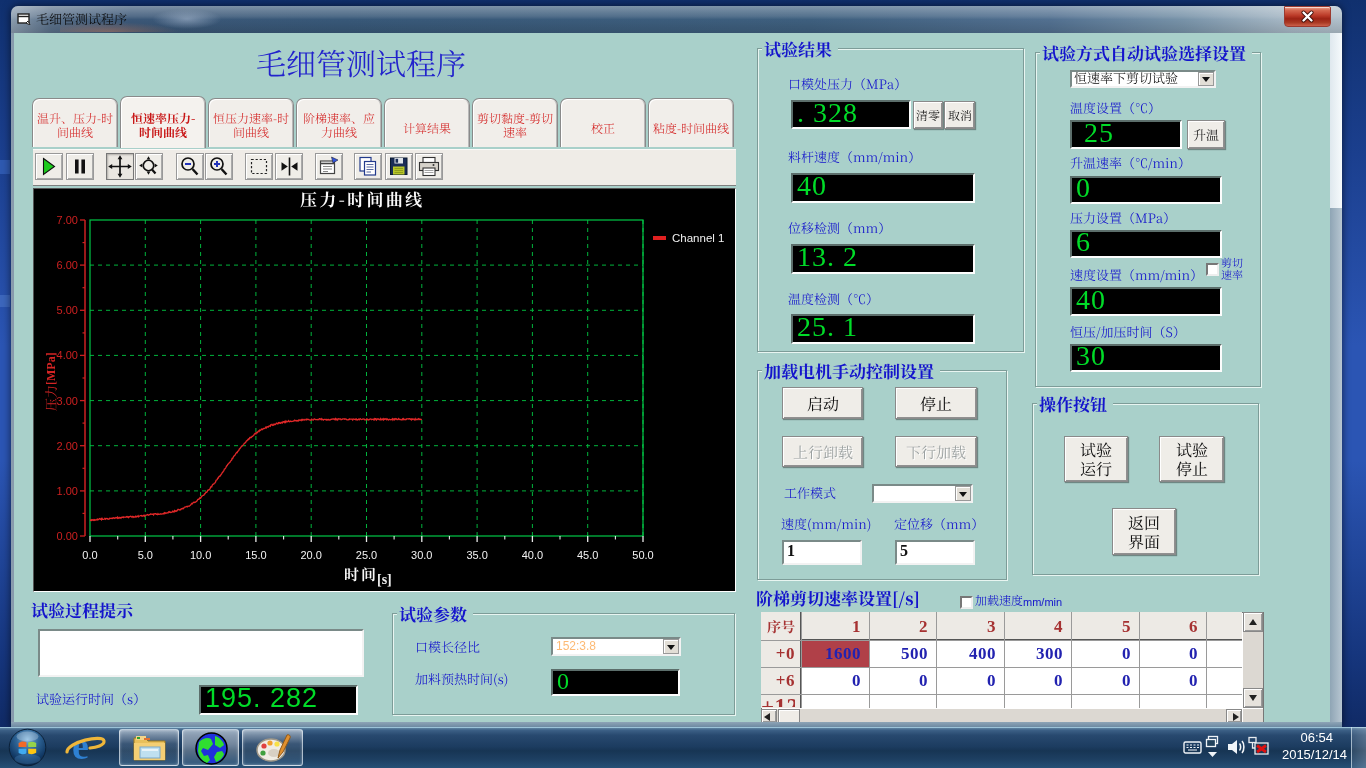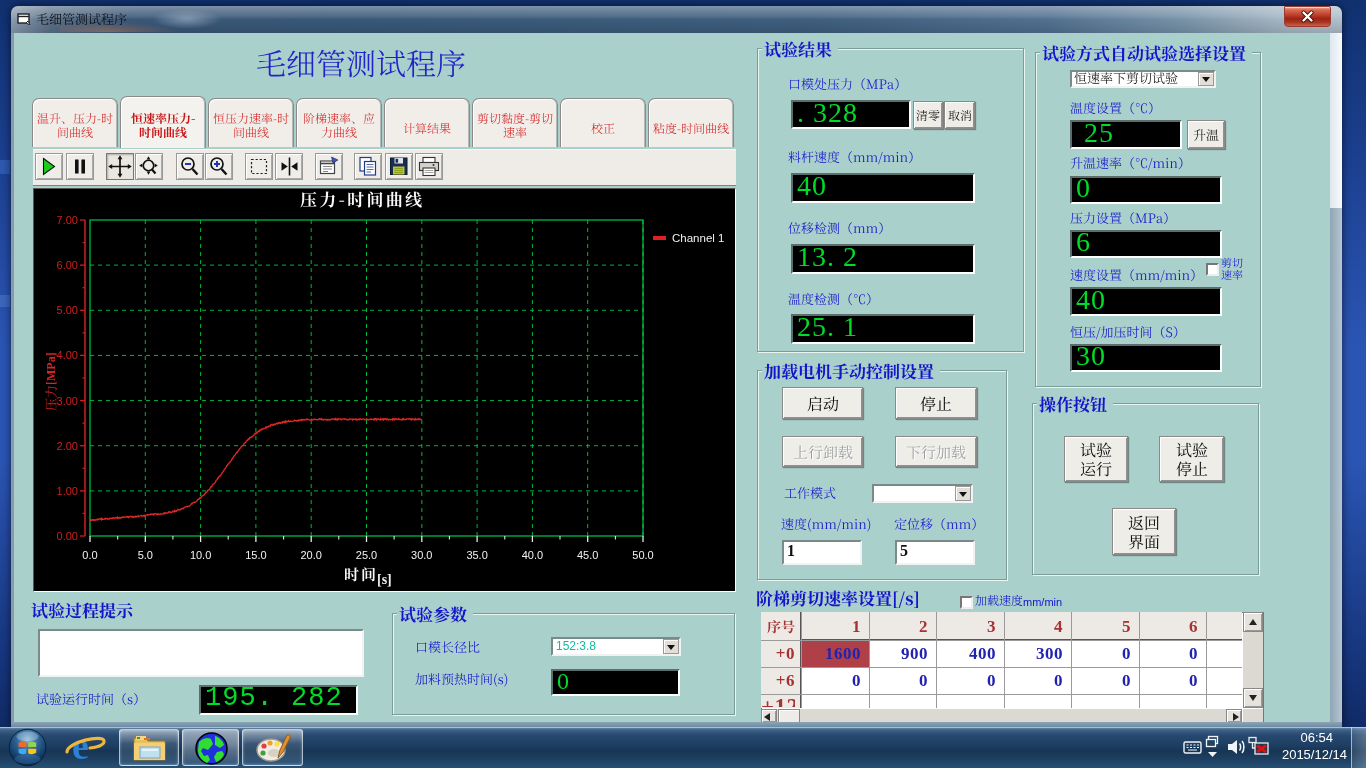--- a/index.html
+++ b/index.html
@@ -990,21 +990,21 @@
         <use href="#g125" x="3000"></use>
         <use href="#g13" x="4000"></use>
         <use href="#g14" x="5000"></use>
         <use href="#g53" x="6000"></use>
         <use href="#g126" x="7000"></use>
         <use href="#g57" x="7469"></use>
       </g>
     </svg>
   </div>
 <div style="position:absolute;left:199px;top:685px;width:159px;height:30px;background:#000;border:2px solid;border-color:#5c6e6b #fdfdfd #fdfdfd #5c6e6b;"></div>
-<div style="position:absolute;left:205px;top:684.88px;font-family:Liberation Mono, monospace;font-size:27px;color:#00dc28;letter-spacing:1px;line-height:27px;">195. 282</div>
+<div style="position:absolute;left:205px;top:684.88px;font-family:Liberation Sans, sans-serif;font-size:27px;color:#00dc28;letter-spacing:1px;line-height:27px;">195. 282</div>
 <div style="position:absolute;left:392px;top:613px;width:343px;height:102px;border:1px solid #7d9c98;box-shadow:1px 1px 0 #e8f5f1,inset 1px 1px 0 #e8f5f1;"></div>
 <div style="position:absolute;left:397px;top:604px;width:76.0px;height:18px;background:#a9d0ca;"></div>
 <div style="position:absolute;left:399px;top:604.5px;">
     <svg width="68" height="21" viewBox="0 0 68 21" fill="#1414cc">
       <g transform="translate(0,16) scale(0.017,-0.017)">
         <use href="#g46" x="0"></use>
         <use href="#g47" x="1000"></use>
         <use href="#g127" x="2000"></use>
         <use href="#g128" x="3000"></use>
       </g>
@@ -1015,21 +1015,21 @@
       <g transform="translate(0,12) scale(0.013,-0.013)">
         <use href="#g50" x="0"></use>
         <use href="#g51" x="1000"></use>
         <use href="#g129" x="2000"></use>
         <use href="#g130" x="3000"></use>
         <use href="#g131" x="4000"></use>
       </g>
     </svg>
   </div>
 <div style="position:absolute;left:551px;top:637px;width:130px;height:19px;background:#fff;border:2px solid;border-color:#7a8a88 #f2f2f2 #f2f2f2 #7a8a88;"></div>
-<div style="position:absolute;left:556px;top:639px;font-family:'Liberation Sans',sans-serif;font-size:12px;color:#14b8a6;">152:3.8</div>
+<div style="position:absolute;left:556px;top:639px;font-family:'Liberation Sans',sans-serif;font-size:12px;color:#fdba74;">152:3.8</div>
 <div style="position:absolute;left:663px;top:639px;width:16px;height:15px;background:#e2ded6;border:1px solid #999;box-shadow:inset 1px 1px 0 #fff;"></div>
 <div style="position:absolute;left:667px;top:644.5px;width:0;height:0;border-left:4px solid transparent;border-right:4px solid transparent;border-top:5px solid #111;"></div>
 <div style="position:absolute;left:415px;top:672px;">
     <svg width="93" height="16" viewBox="0 0 93 16" fill="#1414cc">
       <g transform="translate(0,12) scale(0.013,-0.013)">
         <use href="#g84" x="0"></use>
         <use href="#g62" x="1000"></use>
         <use href="#g132" x="2000"></use>
         <use href="#g133" x="3000"></use>
         <use href="#g13" x="4000"></use>
@@ -1098,21 +1098,21 @@
     </svg>
   </div>
 <div style="position:absolute;left:801px;top:617px;width:60px;text-align:right;font-family:'Liberation Serif',serif;font-weight:bold;font-size:17px;letter-spacing:.5px;color:#a63232;">1</div>
 <div style="position:absolute;left:869px;top:617px;width:59px;text-align:right;font-family:'Liberation Serif',serif;font-weight:bold;font-size:17px;letter-spacing:.5px;color:#a63232;">2</div>
 <div style="position:absolute;left:936px;top:617px;width:60px;text-align:right;font-family:'Liberation Serif',serif;font-weight:bold;font-size:17px;letter-spacing:.5px;color:#a63232;">3</div>
 <div style="position:absolute;left:1004px;top:617px;width:59px;text-align:right;font-family:'Liberation Serif',serif;font-weight:bold;font-size:17px;letter-spacing:.5px;color:#a63232;">4</div>
 <div style="position:absolute;left:1071px;top:617px;width:60px;text-align:right;font-family:'Liberation Serif',serif;font-weight:bold;font-size:17px;letter-spacing:.5px;color:#a63232;">5</div>
 <div style="position:absolute;left:1139px;top:617px;width:59px;text-align:right;font-family:'Liberation Serif',serif;font-weight:bold;font-size:17px;letter-spacing:.5px;color:#a63232;">6</div>
 <div style="position:absolute;left:761px;top:644px;width:34px;text-align:right;font-family:'Liberation Serif',serif;font-weight:bold;font-size:17px;letter-spacing:.5px;color:#a63232;">+0</div>
 <div style="position:absolute;left:801px;top:644px;width:60px;text-align:right;font-family:'Liberation Serif',serif;font-weight:bold;font-size:17px;letter-spacing:.5px;color:#2222b0;">1600</div>
-<div style="position:absolute;left:869px;top:644px;width:59px;text-align:right;font-family:'Liberation Serif',serif;font-weight:bold;font-size:17px;letter-spacing:.5px;color:#2222b0;">900</div>
+<div style="position:absolute;left:869px;top:644px;width:59px;text-align:right;font-family:'Liberation Serif',serif;font-weight:bold;font-size:17px;letter-spacing:.5px;color:#2222b0;">500</div>
 <div style="position:absolute;left:936px;top:644px;width:60px;text-align:right;font-family:'Liberation Serif',serif;font-weight:bold;font-size:17px;letter-spacing:.5px;color:#2222b0;">400</div>
 <div style="position:absolute;left:1004px;top:644px;width:59px;text-align:right;font-family:'Liberation Serif',serif;font-weight:bold;font-size:17px;letter-spacing:.5px;color:#2222b0;">300</div>
 <div style="position:absolute;left:1071px;top:644px;width:60px;text-align:right;font-family:'Liberation Serif',serif;font-weight:bold;font-size:17px;letter-spacing:.5px;color:#2222b0;">0</div>
 <div style="position:absolute;left:1139px;top:644px;width:59px;text-align:right;font-family:'Liberation Serif',serif;font-weight:bold;font-size:17px;letter-spacing:.5px;color:#2222b0;">0</div>
 <div style="position:absolute;left:761px;top:671px;width:34px;text-align:right;font-family:'Liberation Serif',serif;font-weight:bold;font-size:17px;letter-spacing:.5px;color:#a63232;">+6</div>
 <div style="position:absolute;left:801px;top:671px;width:60px;text-align:right;font-family:'Liberation Serif',serif;font-weight:bold;font-size:17px;letter-spacing:.5px;color:#2222b0;">0</div>
 <div style="position:absolute;left:869px;top:671px;width:59px;text-align:right;font-family:'Liberation Serif',serif;font-weight:bold;font-size:17px;letter-spacing:.5px;color:#2222b0;">0</div>
 <div style="position:absolute;left:936px;top:671px;width:60px;text-align:right;font-family:'Liberation Serif',serif;font-weight:bold;font-size:17px;letter-spacing:.5px;color:#2222b0;">0</div>
 <div style="position:absolute;left:1004px;top:671px;width:59px;text-align:right;font-family:'Liberation Serif',serif;font-weight:bold;font-size:17px;letter-spacing:.5px;color:#2222b0;">0</div>
 <div style="position:absolute;left:1071px;top:671px;width:60px;text-align:right;font-family:'Liberation Serif',serif;font-weight:bold;font-size:17px;letter-spacing:.5px;color:#2222b0;">0</div>

